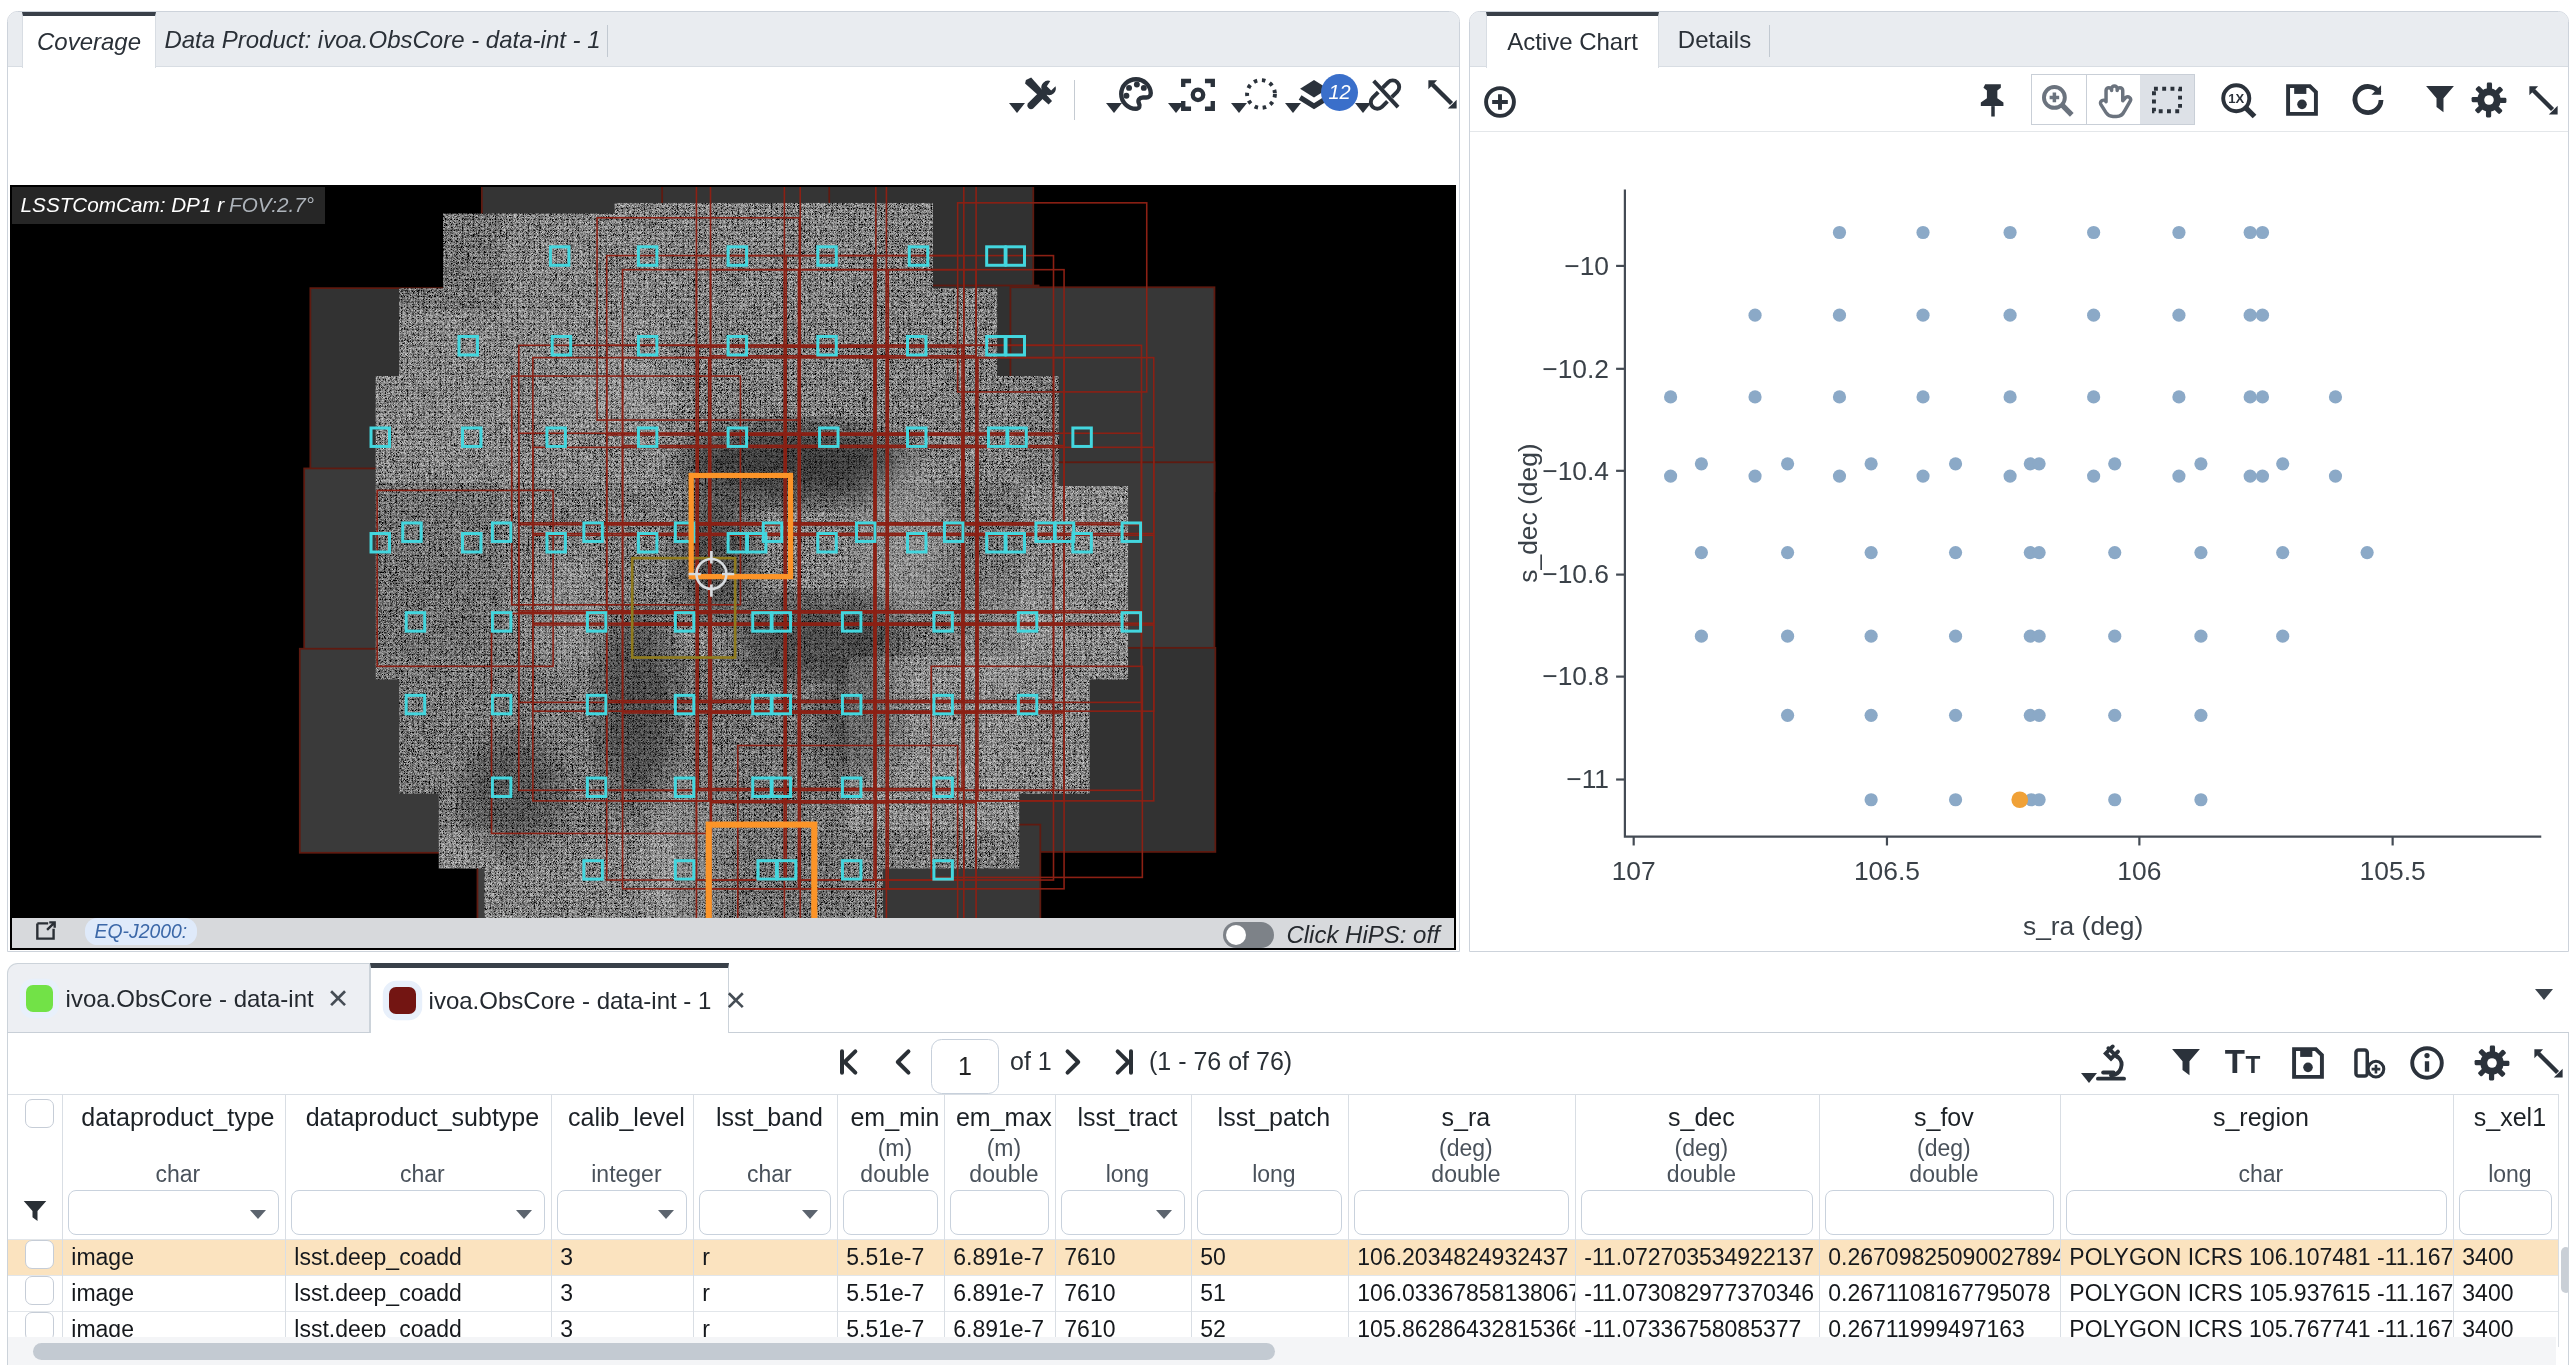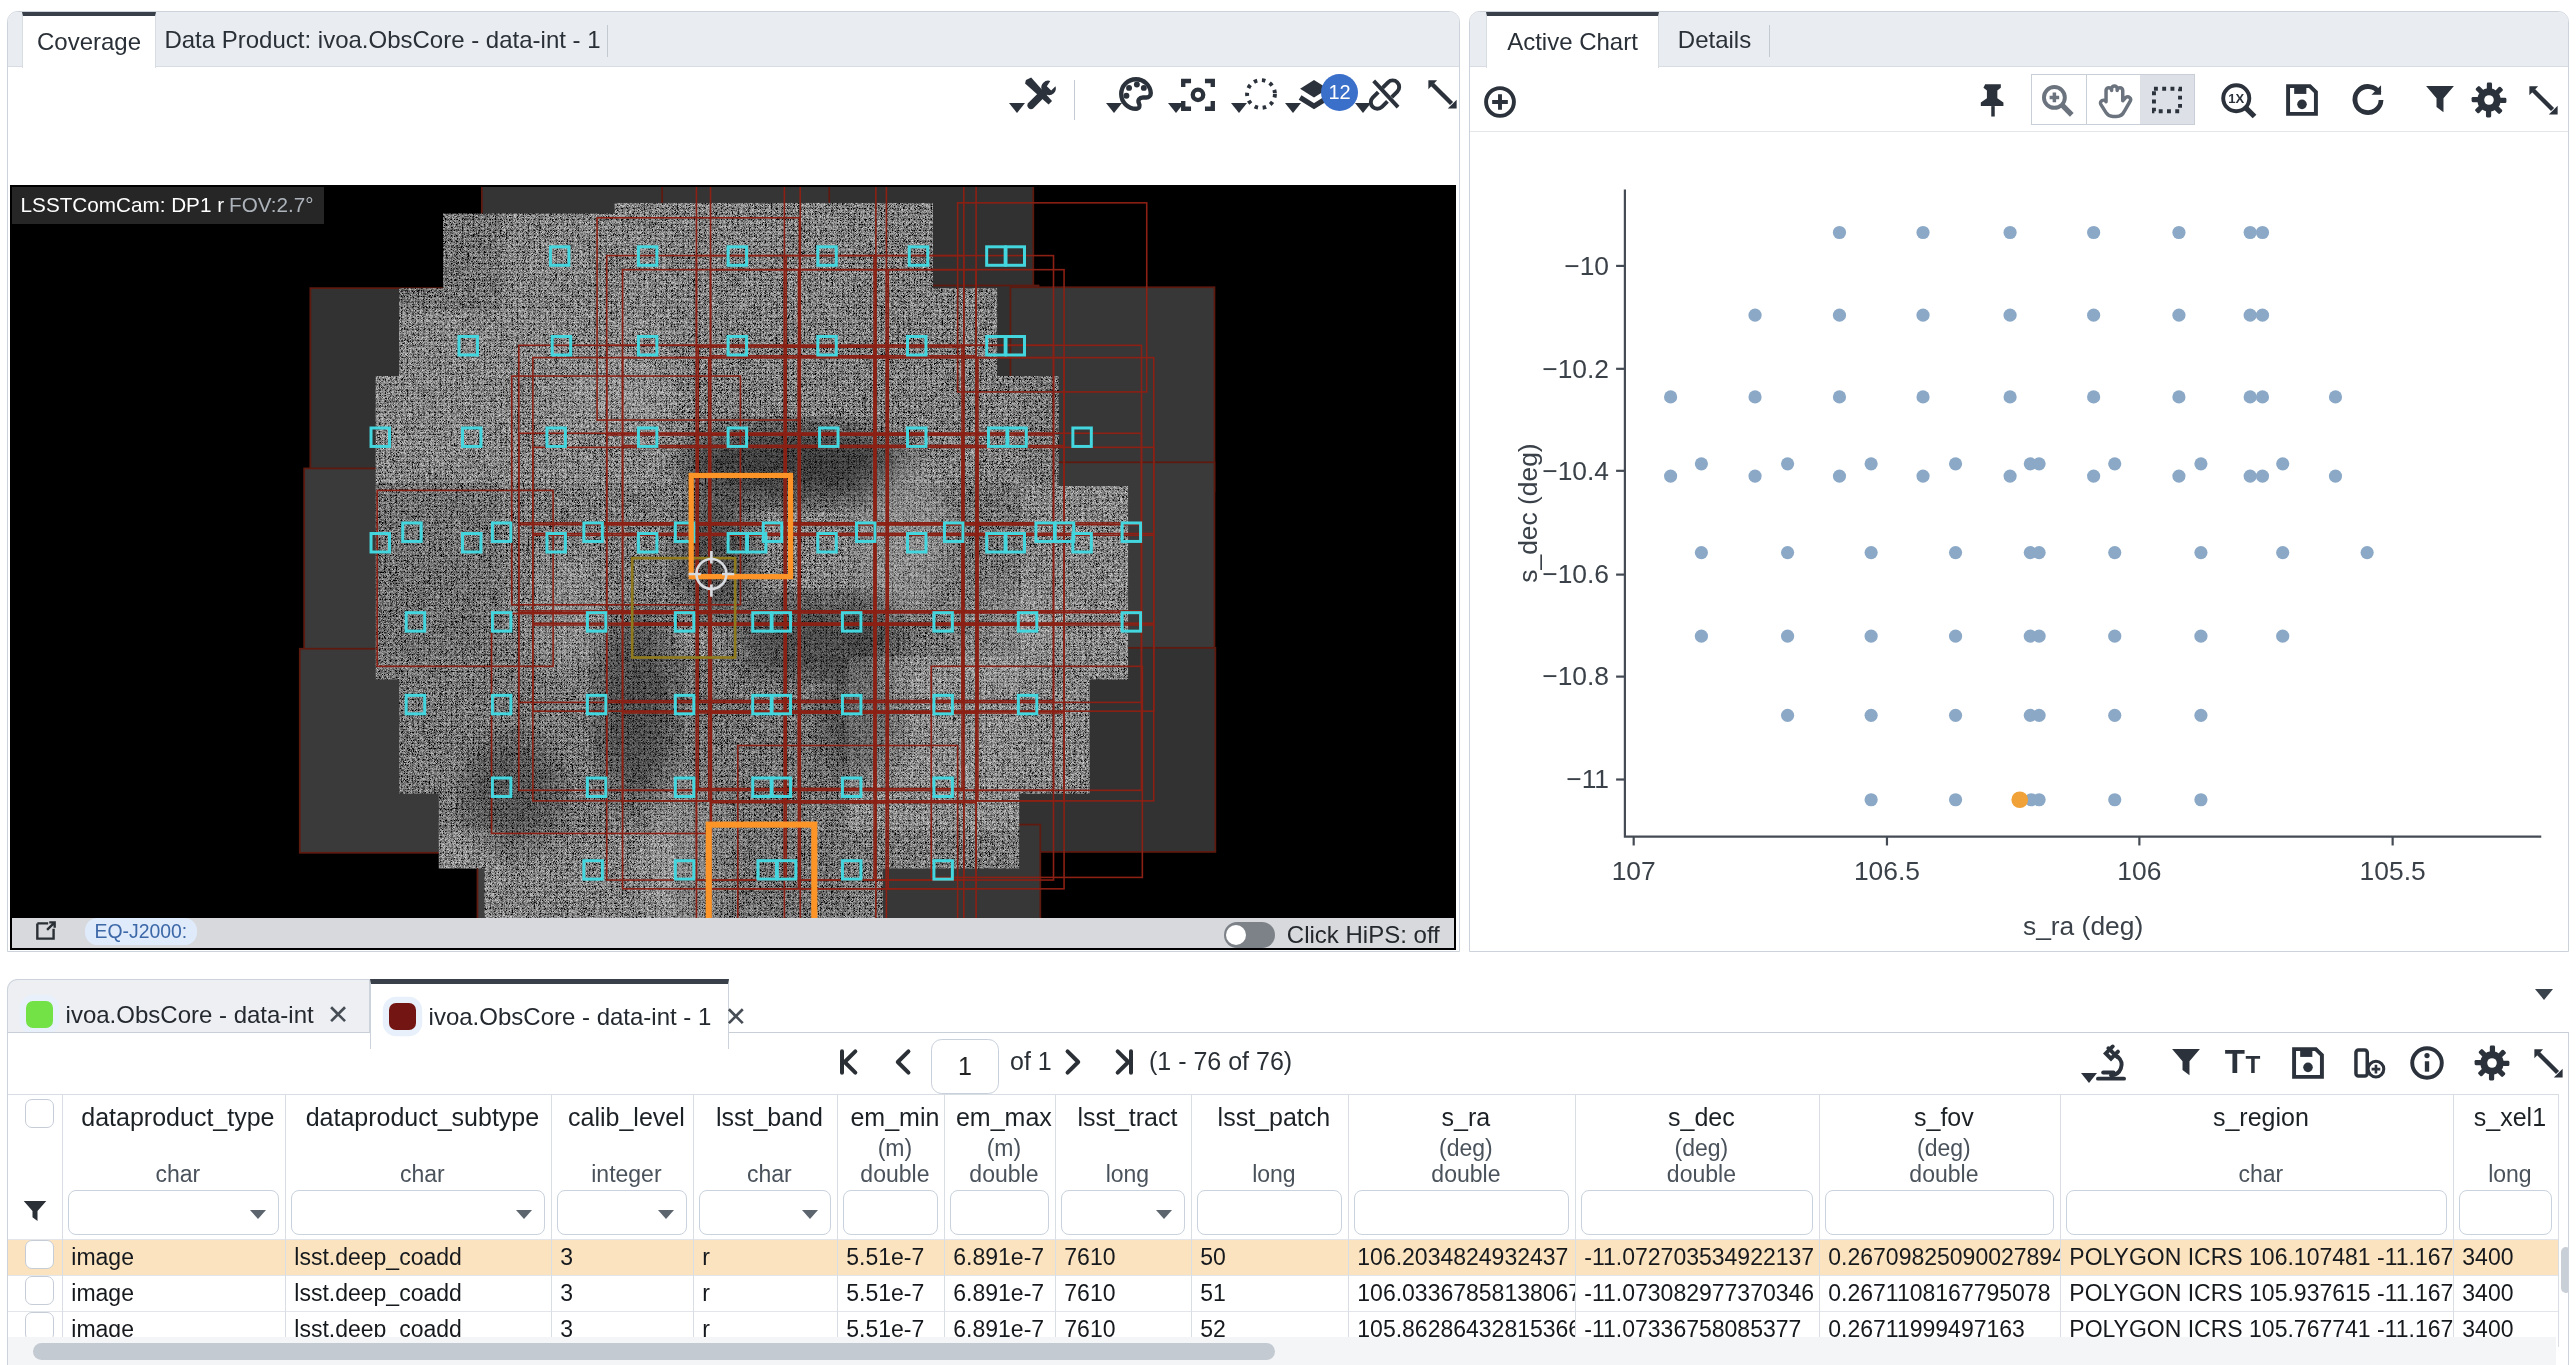--- a/index.html
+++ b/index.html
@@ -1,18 +1,18 @@
 <!DOCTYPE html>
 <html style="font-size:14px"><head>
 <meta charset="utf-8">
 <style>
 * { margin:0; padding:0; box-sizing:border-box; }
 html,body { width:2576px; height:1365px; background:#ffffff; font-family:"Liberation Sans", sans-serif; overflow:hidden; }
 .abs { position:absolute; }
-#leftpanel { left:7px; top:11.4px; width:1453px; height:941px; border:1.8px solid #cdd3db; border-radius:10.6px 10.6px 0 0; background:#fff; }
+#leftpanel { left:7px; top:11.4px; width:1453px; height:941px; border:1.8px solid #cdd3db; border-radius:10.6px 10.6px 0 0; background:#fff;font-style:italic; }
 #rightpanel { left:1469px; top:11.4px; width:1100px; height:941px; border:1.8px solid #cdd3db; border-radius:10.6px 10.6px 0 0; background:#fff; }
 .tabbar { position:absolute; left:0; top:0; right:0; height:55px; background:#e9ecf0; border-radius:8.8px 8.8px 0 0; border-bottom:0.9px solid #d8dde3; }
 .tab { position:absolute; top:0; height:55px; display:flex; align-items:center; justify-content:center; font-size:24px; color:#2a3037; }
 .tab.active { background:#fff; border-top:4.4px solid #394049; border-left:0.9px solid #d8dde3; border-right:0.9px solid #d8dde3; height:56px; z-index:3; }
 .vsep { position:absolute; top:12.3px; width:0.9px; height:32px; background:#c2c9d1; }
 .toolrow { position:absolute; left:0; top:55px; right:0; height:65px; background:#fff; }
 .graybar { position:absolute; left:0; top:121px; right:0; height:53px; background:#e2e5e9; font-size:25px; color:#2d343c; }
 .ddl { position:absolute; top:0; height:53px; display:flex; align-items:center; gap:14px; }
 .caret { width:0; height:0; border-left:9.7px solid transparent; border-right:9.7px solid transparent; border-top:11.4px solid #3a424b; display:inline-block; }
 #viewer { position:absolute; left:1.8px; top:173px; width:1446px; height:765px; background:#000; border:2.6px solid #000; }
@@ -20,21 +20,21 @@
 #viewlabel { position:absolute; left:0px; top:0px; background:rgba(46,46,46,0.82); color:#fff; font-size:20.7px; padding:5.3px 10.6px 7px 8.8px; }
 #viewlabel .fov { color:#adb3ba; margin-left:5px; }
 #statusbar { position:absolute; left:0; bottom:0; right:0; height:30px; background:#d7d9dc; display:flex; align-items:flex-start; }
 #chip { background:#dfeafa; color:#3c68a8; font-size:19.4px; border-radius:12.3px; padding:1.8px 9.7px; margin-left:26px; }
 #clicklock { position:absolute; right:14px; top:2.6px; display:flex; align-items:center; gap:12.3px; font-size:24px; color:#25292e; }
 #toggle { width:51px; height:25.5px; background:#7d8288; border-radius:13px; position:relative; }
 #toggle .knob { position:absolute; left:2.6px; top:2.6px; width:20px; height:20px; background:#fff; border-radius:50%; }
 .icon { display:inline-block; vertical-align:middle; }
 
 #btabs { position:absolute; left:7px; top:963px; width:2562px; height:70px; }
-.btab { position:absolute; top:0; height:70px; display:flex; align-items:center; font-size:24px; color:#24292f; white-space:nowrap;margin-top:16px; }
+.btab { position:absolute; top:0; height:70px; display:flex; align-items:center; font-size:24px; color:#24292f; white-space:nowrap; }
 #btab1 { left:0; width:363px; background:#edeff3; border:0.9px solid #ccd3da; border-bottom:none; border-radius:10.6px 0 0 0; }
 #btab2 { left:363px; width:359px; background:#fff; border-top:5.3px solid #394049; border-left:0.9px solid #ccd3da; border-right:0.9px solid #ccd3da; z-index:3; }
 .dot { width:27px; height:27px; border-radius:7px; margin:0 13px 0 17.6px; flex:0 0 auto; box-shadow:0 0 0 6.2px #e8f0fb; }
 .closex { margin-left:13px; font-size:27px; color:#464d55; }
 #btabline { position:absolute; left:7px; top:1032px; width:2562px; height:0.9px; background:#c8cfd7; }
 #bpanel { position:absolute; left:7px; top:1033px; width:2562px; height:333px; background:#fff; border-left:0.9px solid #ccd3da; border-right:0.9px solid #ccd3da; overflow:hidden; }
 .pgicon { fill:none; stroke:#2a3036; stroke-width:4.5; stroke-linecap:round; stroke-linejoin:round; }
 #pager { position:absolute; left:0; top:0; width:100%; height:60px; font-size:25px; color:#2a3036; }
 #pagebox { position:absolute; left:923px; top:6.2px; width:68px; height:55px; border:1.8px solid #c7d0db; border-radius:10.6px; text-align:center; line-height:53px; font-size:25px; color:#222; background:#fff; }
 table#grid { position:absolute; left:0; top:61px; width:2550px; border-collapse:collapse; table-layout:fixed; font-size:24px; color:#15181c; }

